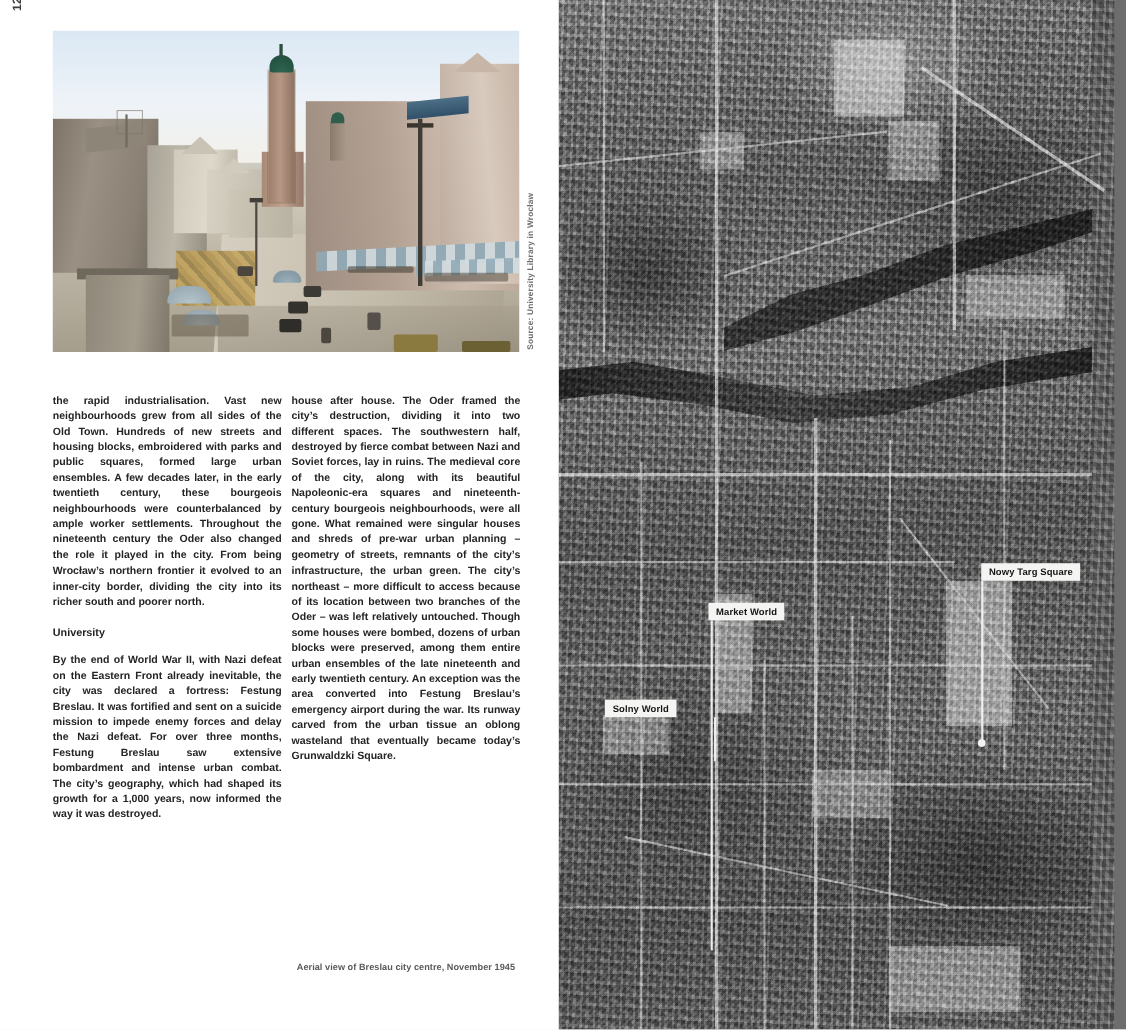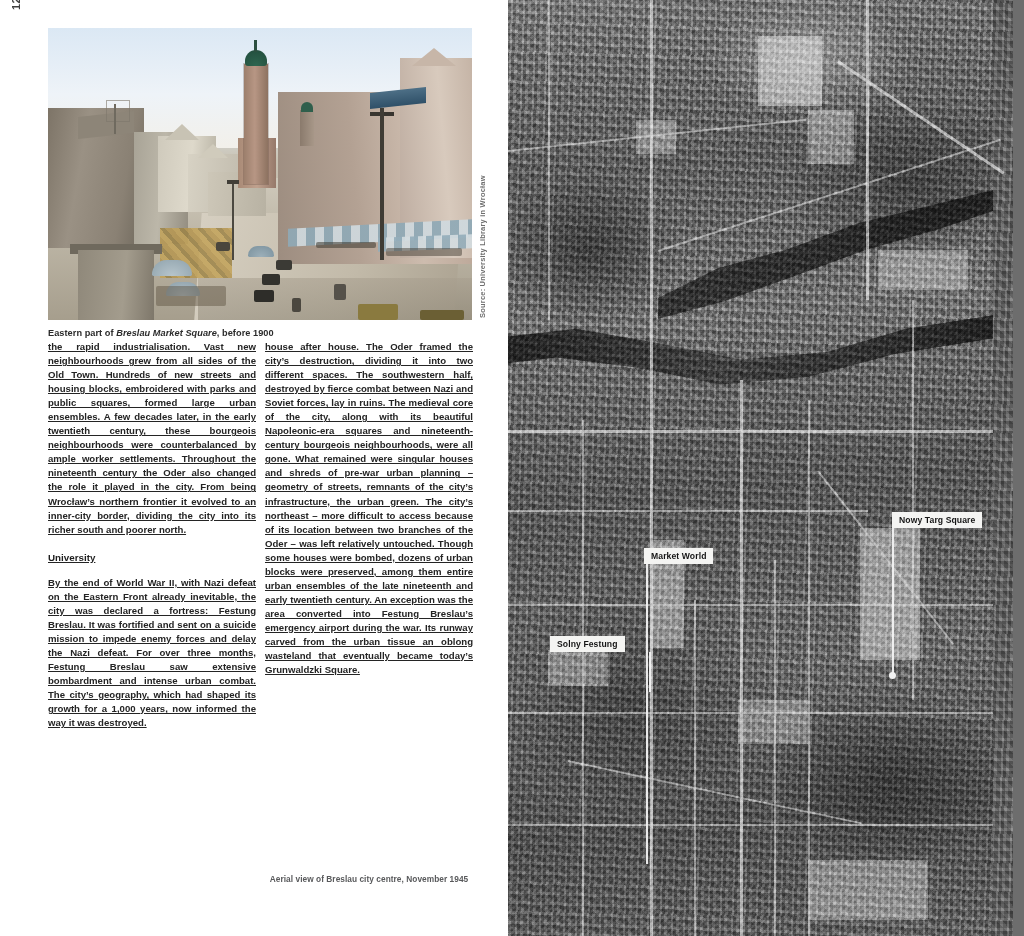--- a/index.html
+++ b/index.html
@@ -132,23 +132,23 @@
 
   #caption-hist {
     position: absolute; left: 48px; top: 328px; width: 424px;
     font-size: 9.2px; font-weight: bold; color: #2b2b2b;
     letter-spacing: .05px;
   }
   #caption-hist i { font-style: italic; }
 
   
   .col {
-    position: absolute; top: 340px; width: 208px;
+    position: absolute; top: 358px; width: 208px;
     font-size: 9.6px; line-height: 14.05px; color: #242424;
-    text-align: justify; font-weight: 600; text-decoration: underline;
+    text-align: justify; font-weight: 600;
   }
   #col-left  { left: 48px; }
   #col-right { left: 265px; }
   .col p { margin: 0; }
   .subhead {
     margin: 14px 0 11px 0 !important;
     font-size: 9.8px; font-weight: bold; color: #1e1e1e;
     text-align: left;
   }
 
@@ -287,23 +287,20 @@
       <div class="hp hp-blob" style="left:244px;top:270px;width:9px;height:14px;background:#4b473f;"></div>
       <div class="hp hp-blob" style="left:310px;top:276px;width:40px;height:16px;background:#8a7a3f;"></div>
       <div class="hp hp-blob" style="left:372px;top:282px;width:44px;height:10px;background:#6b5f34;"></div>
       <div class="hp hp-blob" style="left:268px;top:214px;width:60px;height:6px;background:rgba(60,56,48,.55);"></div>
       <div class="hp hp-blob" style="left:338px;top:220px;width:76px;height:8px;background:rgba(70,64,54,.5);"></div>
       <div class="hp hp-blob" style="left:108px;top:258px;width:70px;height:20px;background:rgba(90,80,62,.45);"></div>
     </div>
 
     <div id="photo-source">Source: University Library in Wrocław</div>
 
-    <div id="caption-hist">
-      <span>Eastern part of </span><i>Breslau Market Square</i><span>, before 1900</span>
-    </div>
 
     <div class="col" id="col-left">
       <p>the rapid industrialisation. Vast new neighbourhoods grew from all sides of the Old Town. Hundreds of new streets and housing blocks, embroidered with parks and public squares, formed large urban ensembles. A few decades later, in the early twentieth century, these bourgeois neighbourhoods were counterbalanced by ample worker settlements. Throughout the nineteenth century the Oder also changed the role it played in the city. From being Wrocław’s northern frontier it evolved to an inner-city border, dividing the city into its richer south and poorer north.</p>
       <p class="subhead">University</p>
       <p>By the end of World War II, with Nazi defeat on the Eastern Front already inevitable, the city was declared a fortress: Festung Breslau. It was fortified and sent on a suicide mission to impede enemy forces and delay the Nazi defeat. For over three months, Festung Breslau saw extensive bombardment and intense urban combat. The city’s geography, which had shaped its growth for a 1,000 years, now informed the way it was destroyed.</p>
     </div>
 
     <div class="col" id="col-right">
       <p>house after house. The Oder framed the city’s destruction, dividing it into two different spaces. The southwestern half, destroyed by fierce combat between Nazi and Soviet forces, lay in ruins. The medieval core of the city, along with its beautiful Napoleonic-era squares and nineteenth-century bourgeois neighbourhoods, were all gone. What remained were singular houses and shreds of pre-war urban planning – geometry of streets, remnants of the city’s infrastructure, the urban green. The city’s northeast – more difficult to access because of its location between two branches of the Oder – was left relatively untouched. Though some houses were bombed, dozens of urban blocks were preserved, among them entire urban ensembles of the late nineteenth and early twentieth century. An exception was the area converted into Festung Breslau’s emergency airport during the war. Its runway carved from the urban tissue an oblong wasteland that eventually became today’s Grunwaldzki Square.</p>
     </div>
@@ -352,18 +349,18 @@
       <div id="aerial-grain"></div>
       <div id="aerial-grain2"></div>
 
       <div class="leader" style="left:138px;top:564px;height:300px;"></div>
       <div class="leader" style="left:384px;top:528px;height:150px;"></div>
       <div class="leader-dot" style="left:381px;top:672px;"></div>
       <div class="leader" style="left:141px;top:652px;height:40px;"></div>
 
       <div class="label" style="left:384px;top:512px;">Nowy Targ Square</div>
       <div class="label" style="left:136px;top:548px;">Market World</div>
-      <div class="label" style="left:42px;top:636px;">Solny Festung</div>
+      <div class="label" style="left:42px;top:636px;">Solny World</div>
     </div>
 
   </div>
 
 </div>
 
 </body></html>

